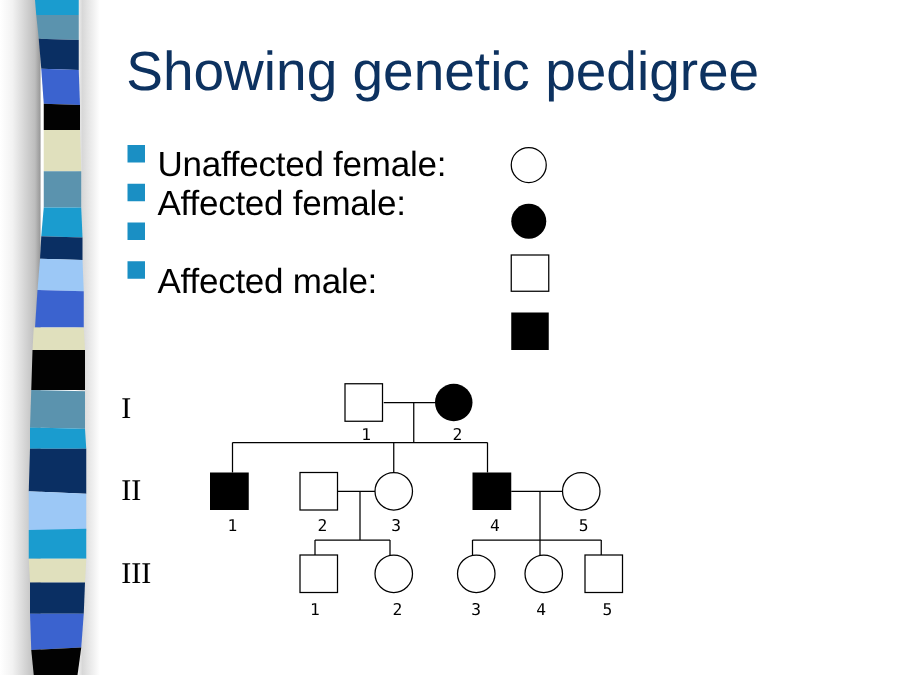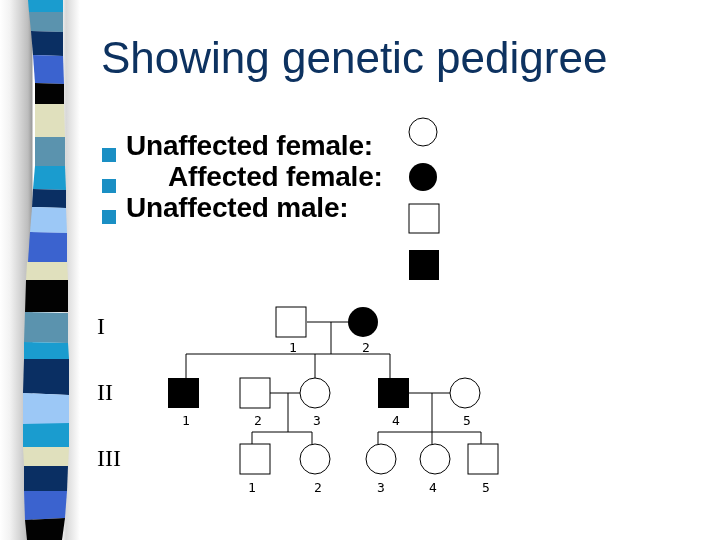--- a/index.html
+++ b/index.html
@@ -2,21 +2,21 @@
 <html><head>
 <meta charset="utf-8">
 <style>
   html, body { margin:0; padding:0; }
   body { width:720px; height:540px; background:#ffffff; position:relative; overflow:hidden; font-family:"Liberation Sans", sans-serif; }
   #stripe-shadow { position:absolute; left:0; top:0; width:90px; height:540px;
     background: linear-gradient(to right, #ffffff 0px, #f2f2f2 10px, #bdbdbd 28px, #9a9a9a 32px, #ffffff 33px, #ffffff 60px, #d8d8d8 66px, #ffffff 80px); }
   #stripe { position:absolute; left:0; top:0; width:90px; height:540px; }
   .title { position:absolute; left:101px; top:33px; font-family:Liberation Sans, sans-serif; font-size:44px; color:#0d3260; white-space:nowrap; }
   .bullets { position:absolute; left:102px; top:116px; }
-  .bullet-row { position:relative; height:46px; display:flex; align-items:flex-end;font-weight:bold; }
+  .bullet-row { position:relative; height:46px; display:flex; align-items:flex-start; }
   .bullet-sq { width:14px; height:14px; background:#1a8fc4; margin-right:10px; display:inline-block; }
   .bullet-text { font-size:28px; color:#000; white-space:nowrap; letter-spacing:-0.2px; }
   #pedigree { position:absolute; left:0; top:0; }
   .gen-label { font-family:"Liberation Serif", serif; font-size:24px; fill:#000; }
   .num { font-family:"DejaVu Sans Mono", monospace; font-size:13px; fill:#000; }
 </style>
 </head>
 <body>
 
 <div id="stripe-shadow"></div>
@@ -45,27 +45,30 @@
   <polygon points="25,520 65,518 62,540 27,540" fill="#020202"></polygon>
 </svg>
 
 <div class="title">Showing genetic pedigree</div>
 
 <div class="bullets">
   <div class="bullet-row">
     <span class="bullet-sq"></span>
     <span class="bullet-text">Unaffected female:</span>
   </div>
-  <div class="bullet-row" style="margin-top:-15px;gap:42px;">
+  <div class="bullet-row" style="margin-top:-15px;">
     <span class="bullet-sq"></span>
     <span class="bullet-text">Affected female:</span>
   </div>
   <div class="bullet-row" style="margin-top:-15px;">
     <span class="bullet-sq"></span>
-    <span class="bullet-text">Unaffected male:</span>
+  </div>
+  <div class="bullet-row" style="margin-top:-15px;">
+    <span class="bullet-sq"></span>
+    <span class="bullet-text">Affected male:</span>
   </div>
 </div>
 
 <svg id="pedigree" width="720" height="540" viewBox="0 0 720 540">
 
   <circle cx="423" cy="132" r="14" fill="#fff" stroke="#000" stroke-width="1"></circle>
   <circle cx="423" cy="177" r="14" fill="#000"></circle>
   <rect x="409" y="204" width="30" height="29" fill="#fff" stroke="#000" stroke-width="1"></rect>
   <rect x="409" y="250" width="30" height="30" fill="#000"></rect>
 

